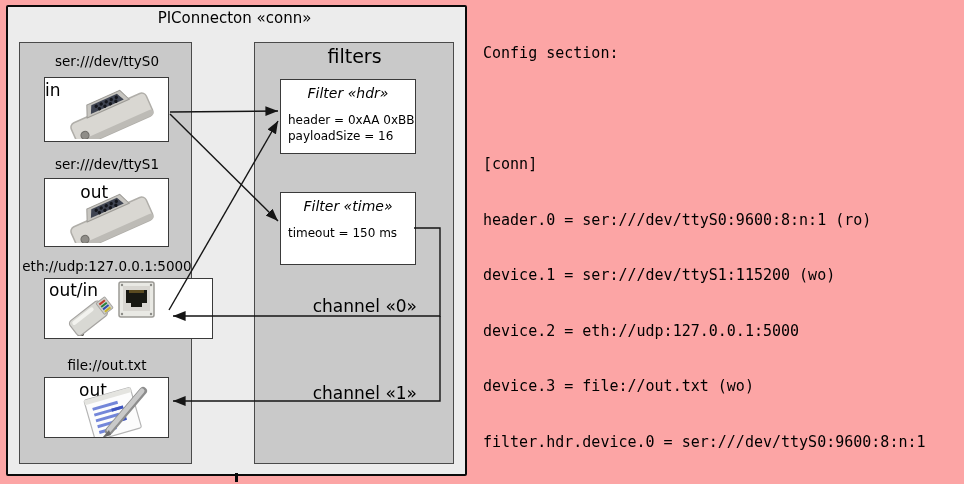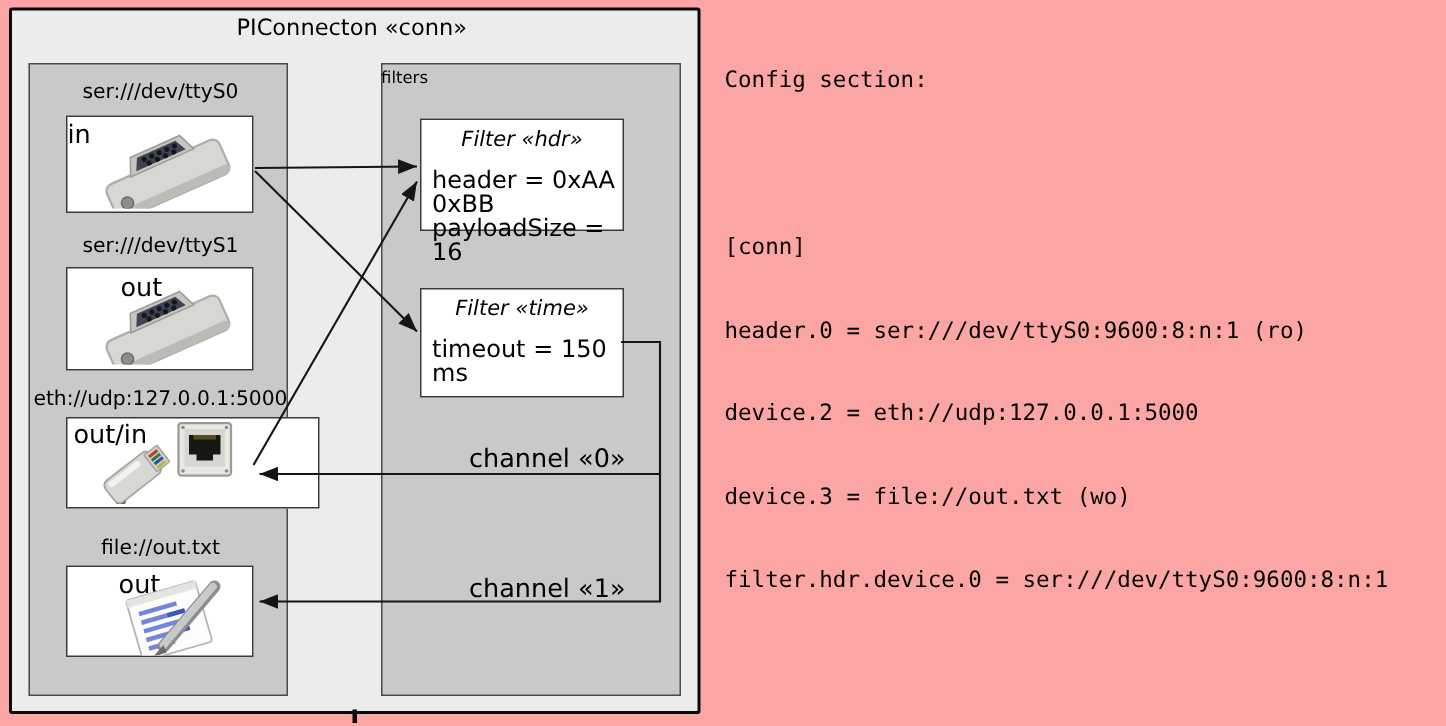--- a/index.html
+++ b/index.html
@@ -6,27 +6,27 @@
   .stage{position:relative;width:964px;height:484px;background:#fca5a5;overflow:hidden;
          font-family:"DejaVu Sans",sans-serif;color:#000;}
   
   .frame{position:absolute;left:6px;top:5px;width:457px;height:467px;
          background:#ececec;border:2.5px solid #0a0a0a;border-radius:2px;}
   .frame-title{position:absolute;left:6px;top:9px;width:457px;text-align:center;
                font-size:15px;}
   .panel{position:absolute;background:#c9c9c9;border:1.5px solid #4a4a4a;}
   .devices-panel{left:19px;top:42px;width:171px;height:420px;}
   .filters-panel{left:254px;top:42px;width:198px;height:420px;}
-  .filters-label{position:absolute;left:254px;top:45px;width:201px;
-                 font-size:11px;}
+  .filters-label{position:absolute;left:254px;top:45px;width:201px;text-align:center;
+                 font-size:19px;}
   .white-box{position:absolute;background:#ffffff;border:1.5px solid #3a3a3a;}
   .dev-label{position:absolute;left:22px;width:170px;text-align:center;font-size:13.5px;}
   .dir-label{position:absolute;font-size:17px;line-height:18px;}
   .filter-title{text-align:center;padding-top:5px;font-size:14px;font-style:italic;}
-  .filter-prop{padding-left:7px;font-size:16px;line-height:16px;}
+  .filter-prop{padding-left:7px;font-size:12px;line-height:16px;}
   .channel-label{position:absolute;left:280px;width:137px;text-align:right;font-size:17px;}
   .arrows{position:absolute;left:0;top:0;pointer-events:none;}
   .bottom-tick{position:absolute;left:235px;top:473px;width:3px;height:9px;background:#0a0a0a;}
   
   .config{position:absolute;left:483px;top:7px;font-family:"DejaVu Sans Mono",monospace;
           font-size:15px;line-height:18.5px;white-space:pre;}
   .config-heading{height:18.5px;}
   .config-lines{margin-top:18.5px;}
   .config-lines div{height:18.5px;}
 </style>
@@ -158,20 +158,21 @@
     <polyline points="440,316 440,401 173,401" fill="none" stroke="#151515" stroke-width="1.4" marker-end="url(#arr)"></polyline>
   </svg>
 
   <div class="bottom-tick"></div>
 
   <div class="config">
     <div class="config-heading">Config section:</div>
     <div class="config-lines">
       <div>[conn]</div>
       <div>header.0 = ser:///dev/ttyS0:9600:8:n:1 (ro)</div>
+      <div>device.1 = ser:///dev/ttyS1:115200 (wo)</div>
       <div>device.2 = eth://udp:127.0.0.1:5000</div>
       <div>device.3 = file://out.txt (wo)</div>
       <div>filter.hdr.device.0 = ser:///dev/ttyS0:9600:8:n:1</div>
       
       
       
       
       
       
       

